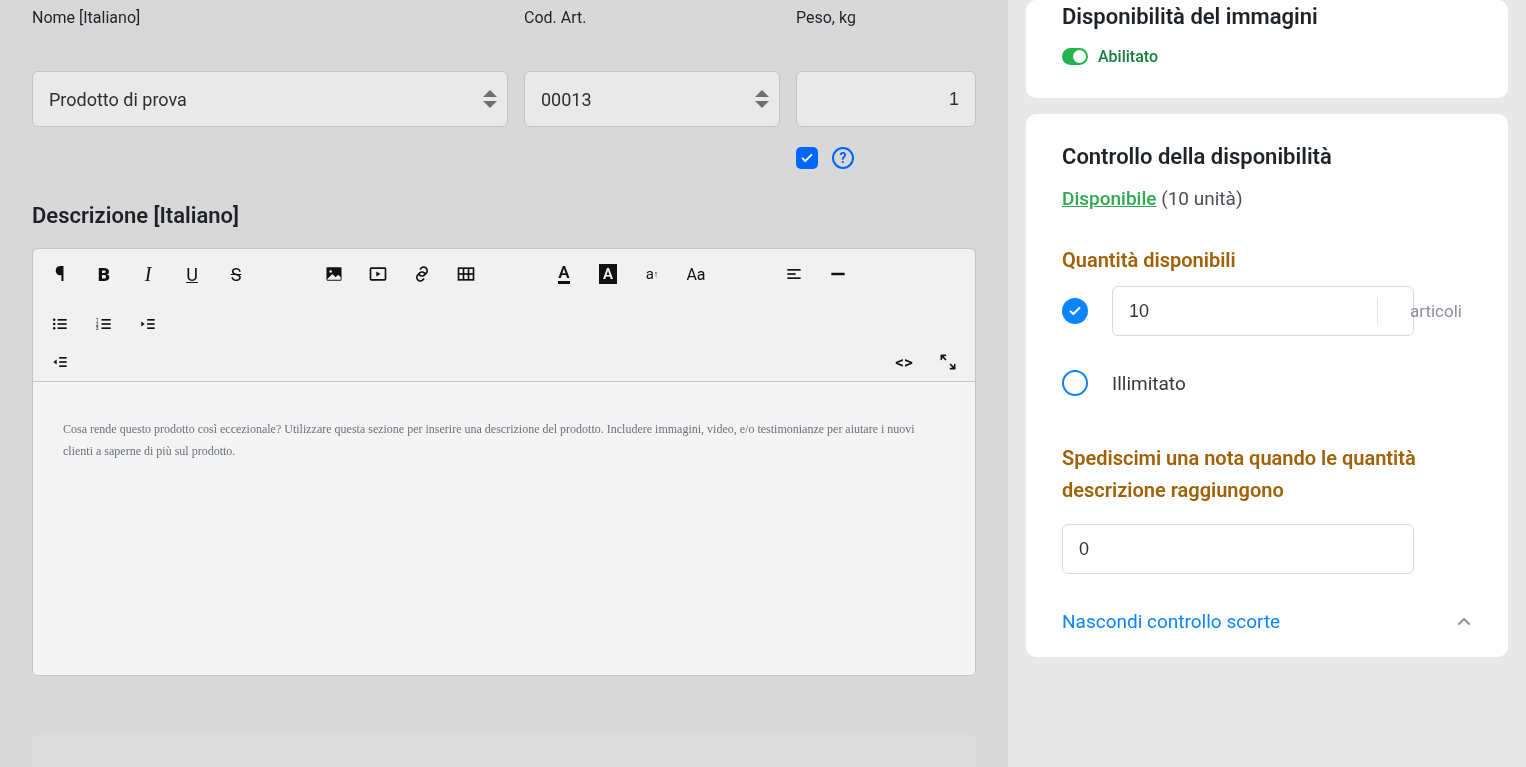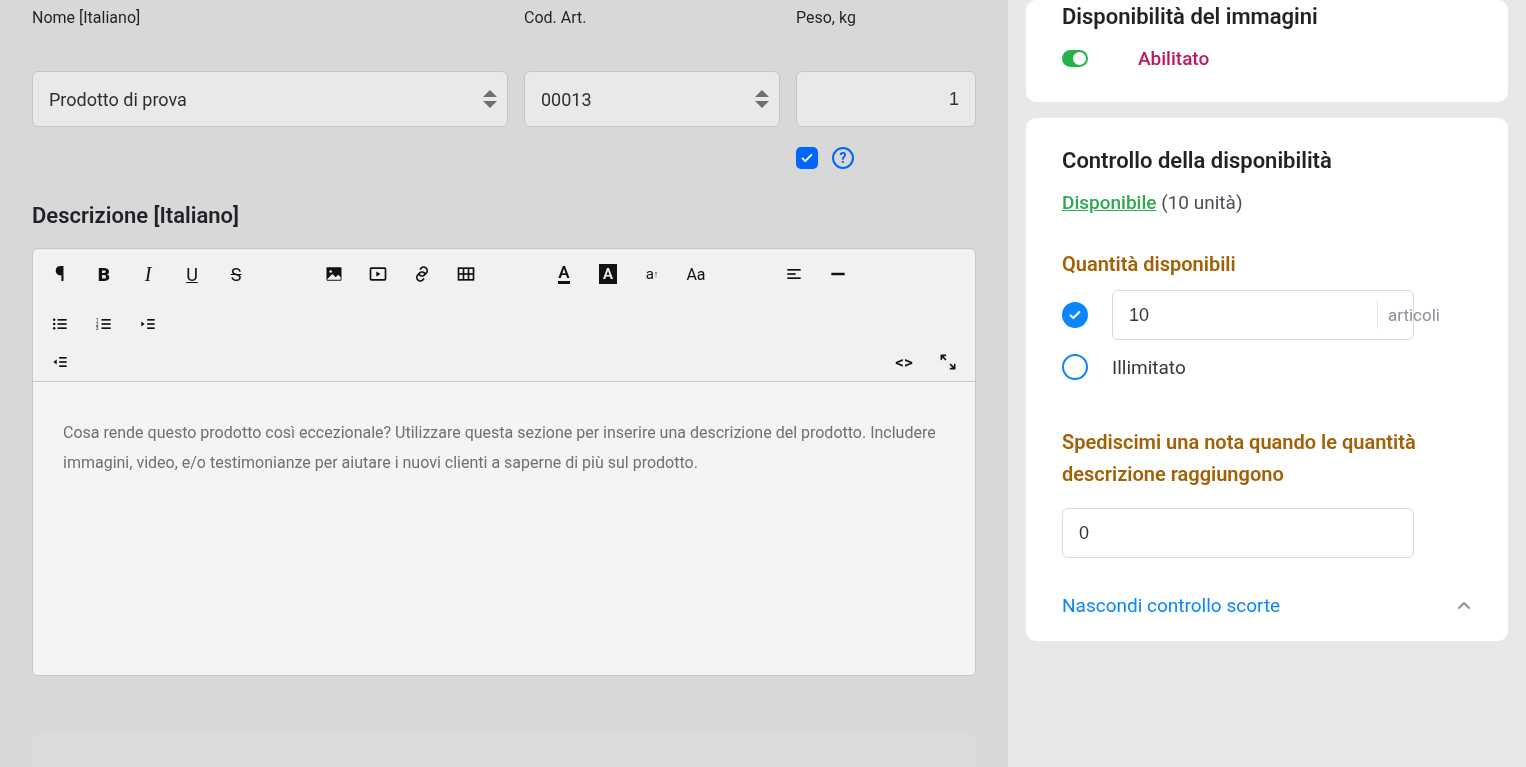--- a/index.html
+++ b/index.html
@@ -126,55 +126,56 @@
     width:22px;height:22px;display:flex;align-items:center;justify-content:center;cursor:pointer;color:#111;
   }
   .tb-btn svg { width:20px; height:20px; }
   .tb-sep { width:20px; }
   .toolbar-row2 { display:flex; justify-content:space-between; align-items:center; margin-top:16px; }
   .editor-content {
     flex:1;
     padding: 36px 30px;
     background:#f4f4f4;
     color:#6b717a;
-    font-size:16px;
+    font-size:12px;
     line-height:1.85;
+    font-family:Liberation Serif, serif;
   }
 
   
   .toggle-row { display:flex; align-items:center; gap:10px; }
   .toggle {
     width:26px;height:17px;background:#24b34b;border-radius:10px;position:relative;
   }
   .toggle::after{
     content:'';position:absolute;right:2px;top:2px;width:13px;height:13px;background:#fff;border-radius:50%;
   }
-  .toggle-label { color:#be185d;font-size:19px;font-weight:500;margin-left:40px; }
+  .toggle-label { color:#15803d;font-size:16px;font-weight:500; }
 
   .avail-text { font-size:19px; }
   .avail-text .green { color:#2fa84f; font-weight:500;text-decoration:underline; }
   .avail-text .grey  { color:#4b5057; }
 
-  .radio-row { display:flex; align-items:center; gap:24px; margin-bottom:14px; }
+  .radio-row { display:flex; align-items:center; gap:24px; margin-bottom:34px; }
   .radio-dot {
     width:26px;height:26px;border-radius:50%;flex-shrink:0;display:flex;align-items:center;justify-content:center;
   }
   .radio-checked { background:#0a84ff; }
   .radio-checked svg { width:14px;height:14px; }
   .radio-empty { border:2.5px solid #0a84ff;background:#fff; }
   .radio-label { font-size:19px;color:#34383d; }
 
   .qty-input-wrap {
     display:flex;align-items:center;border:1px solid #d7d9db;border-radius:6px;height:50px;width:302px;background:#fff;
   }
   .qty-input-wrap input {
     flex:1;border:none;outline:none;padding:0 16px;font-size:18px;color:#34383d;background:transparent;
   }
   .qty-unit {
-    border-left:1px solid #e1e3e5;height:60%;display:flex;align-items:center;padding:0 10px;color:#8b9199;font-size:17px;
+    border-left:1px solid #e1e3e5;height:60%;display:flex;align-items:center;padding:0 32px;color:#8b9199;font-size:17px;
   }
 
   .notify-input {
     width:352px;height:50px;border:1px solid #d7d9db;border-radius:6px;padding:0 16px;font-size:18px;color:#34383d;background:#fff;outline:none;margin-top:4px;
   }
 
   .link-row {
     display:flex;justify-content:space-between;align-items:center;margin-top:36px;
   }
   .link { color:#0a84ff;font-size:19px;cursor:pointer; }

